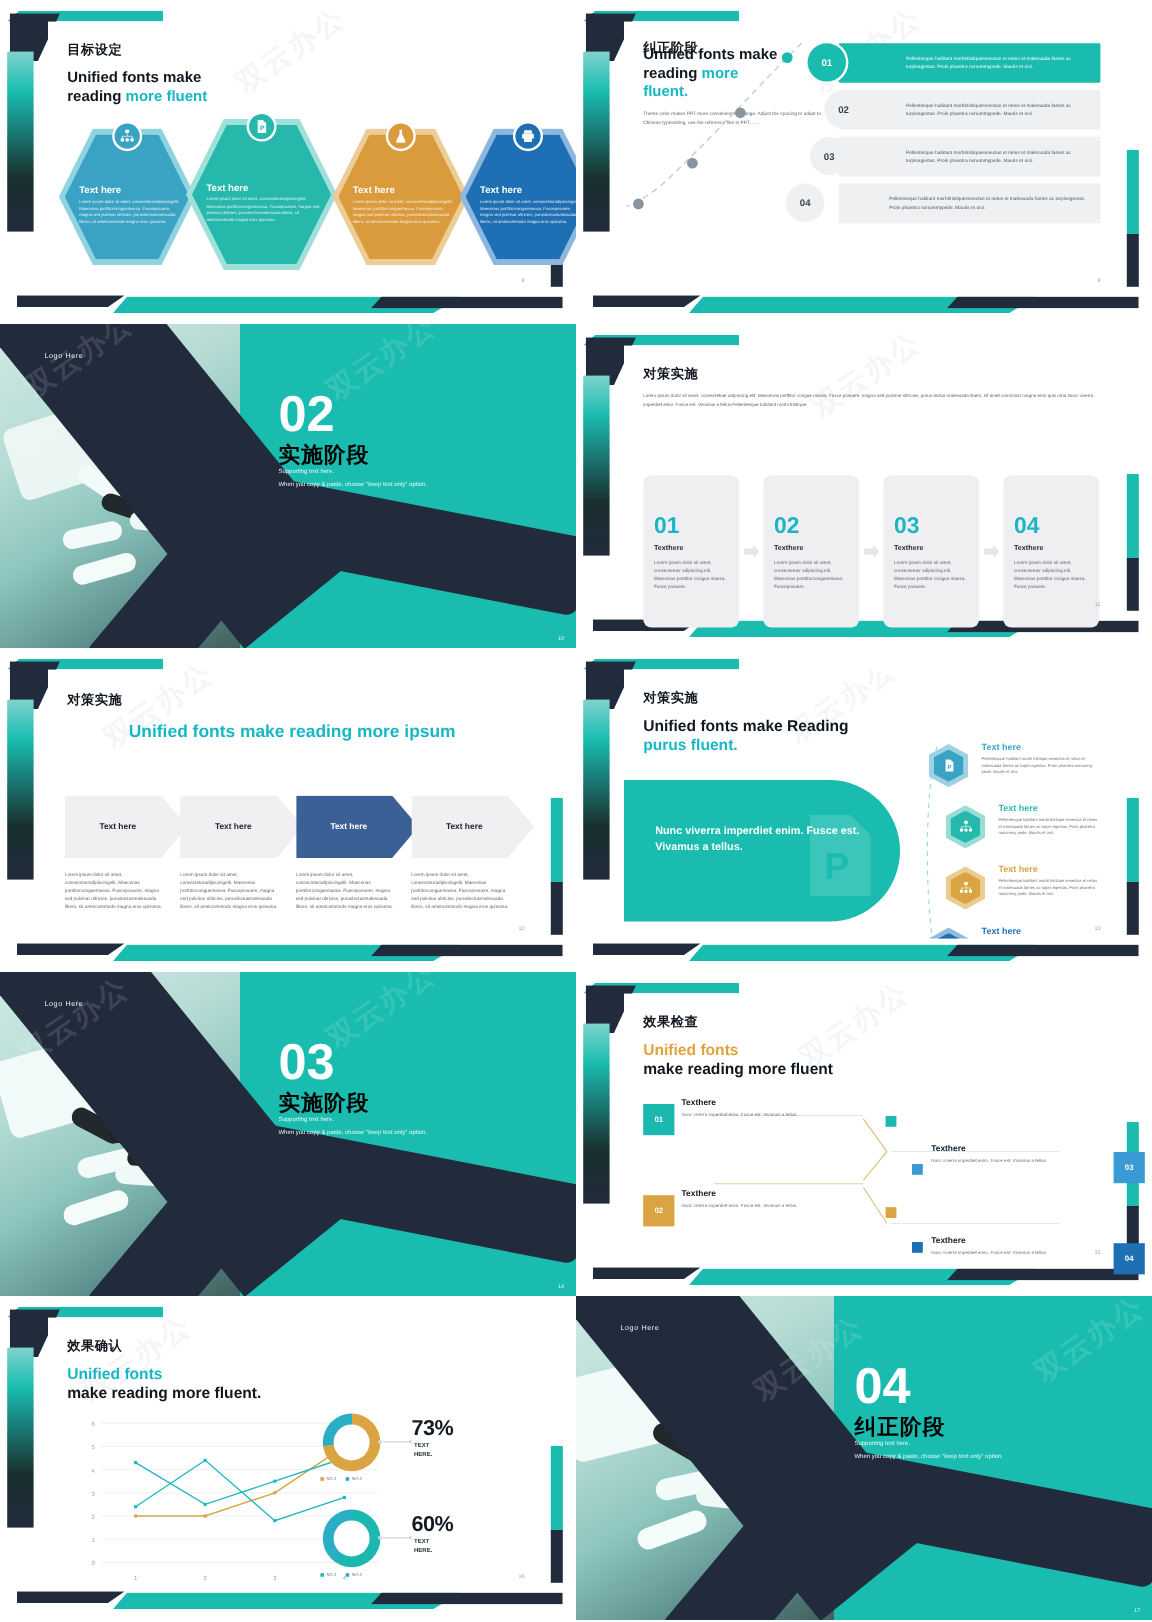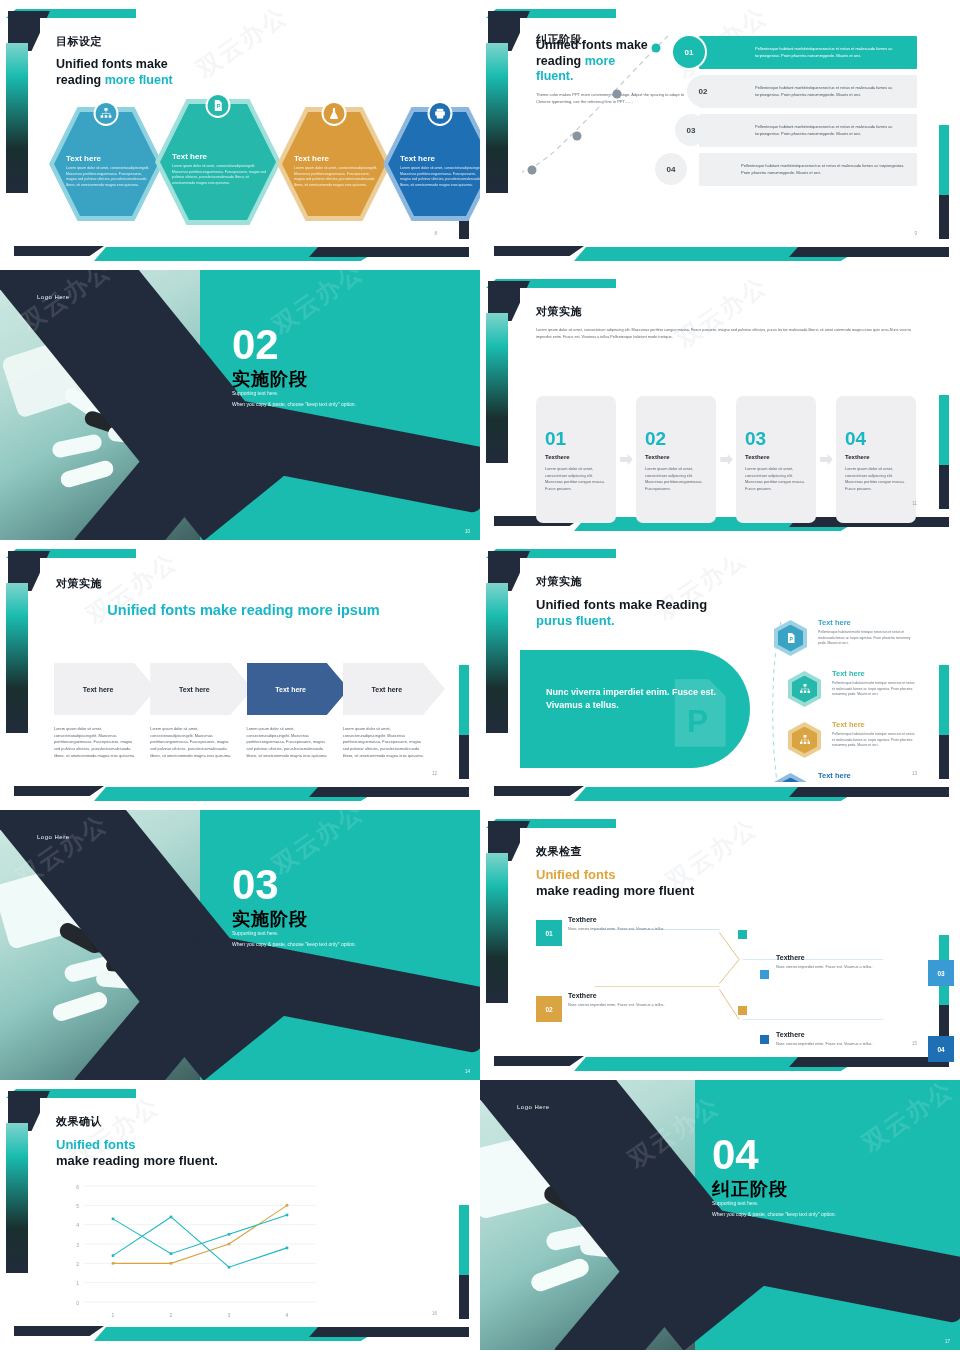--- a/index.html
+++ b/index.html
@@ -641,20 +641,40 @@
               <rect x="165.7" y="55.03333333333333" width="2.6" height="2.6" fill="#1BB8C4"></rect>
               <rect x="223.7" y="35.7" width="2.6" height="2.6" fill="#1BB8C4"></rect>
               <path d="M51 77.6 L109 38.93333333333332 L167 89.2 L225 69.86666666666667" fill="none" stroke="#1BB8C4" stroke-width="1.1"></path>
               <rect x="49.7" y="76.3" width="2.6" height="2.6" fill="#1BB8C4"></rect>
               <rect x="107.7" y="37.633333333333326" width="2.6" height="2.6" fill="#1BB8C4"></rect>
               <rect x="165.7" y="87.9" width="2.6" height="2.6" fill="#1BB8C4"></rect>
               <rect x="223.7" y="68.56666666666668" width="2.6" height="2.6" fill="#1BB8C4"></rect>
             </svg>
         </div>
         <div class="donut-box">
+          <div class="donut-row">
+            <div class="donut" id="donut0" style="background: conic-gradient(rgb(217, 164, 65) 0%, rgb(217, 164, 65) 73%, rgb(42, 174, 196) 73%, rgb(42, 174, 196) 100%);"></div>
+            <div class="dline"></div>
+            <div class="dpct">73%</div>
+            <div class="dtxt"><span>TEXT</span><br><span>HERE.</span></div>
+            <div class="dleg">
+              <span><i style="background:#D9A441;"></i><span>NO.1</span></span>
+              <span><i style="background:#2AAEC4;"></i><span>NO.2</span></span>
+            </div>
+          </div>
+          <div class="donut-row" style="margin-top:12px;">
+            <div class="donut" id="donut1" style="background: conic-gradient(rgb(27, 184, 176) 0%, rgb(27, 184, 176) 60%, rgb(42, 174, 196) 60%, rgb(42, 174, 196) 100%);"></div>
+            <div class="dline"></div>
+            <div class="dpct">60%</div>
+            <div class="dtxt"><span>TEXT</span><br><span>HERE.</span></div>
+            <div class="dleg">
+              <span><i style="background:#1BB8B0;"></i><span>NO.1</span></span>
+              <span><i style="background:#2AAEC4;"></i><span>NO.2</span></span>
+            </div>
+          </div>
         </div>
         <div class="pageno">16</div>
       </div>
     </div>
   </div>
 
   <div class="slide">
     <div class="sec">
       <div class="sec-photo" style="width:215px;">
         <div style="position:absolute;left:-10px;top:58px;width:106px;height:70px;background:#f2fbf9;border-radius:8px 30px 30px 8px;transform:rotate(-14deg);"></div>

